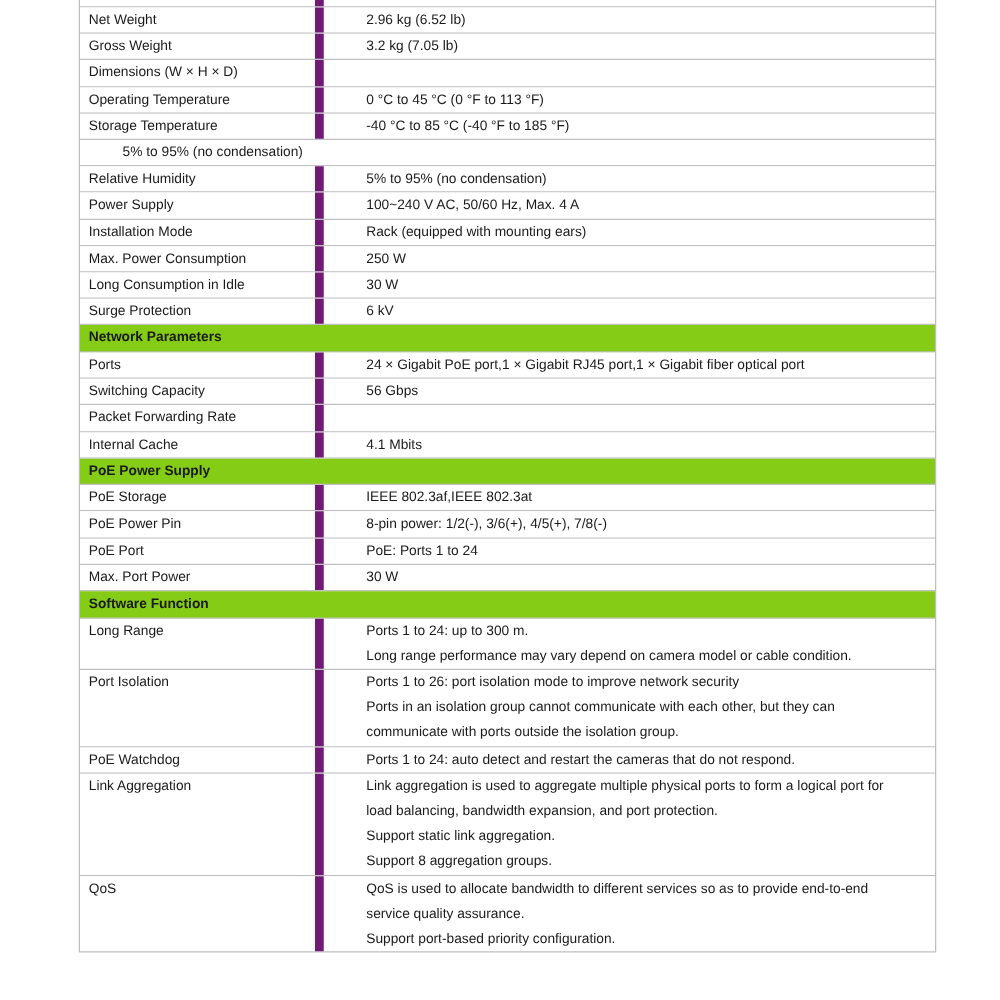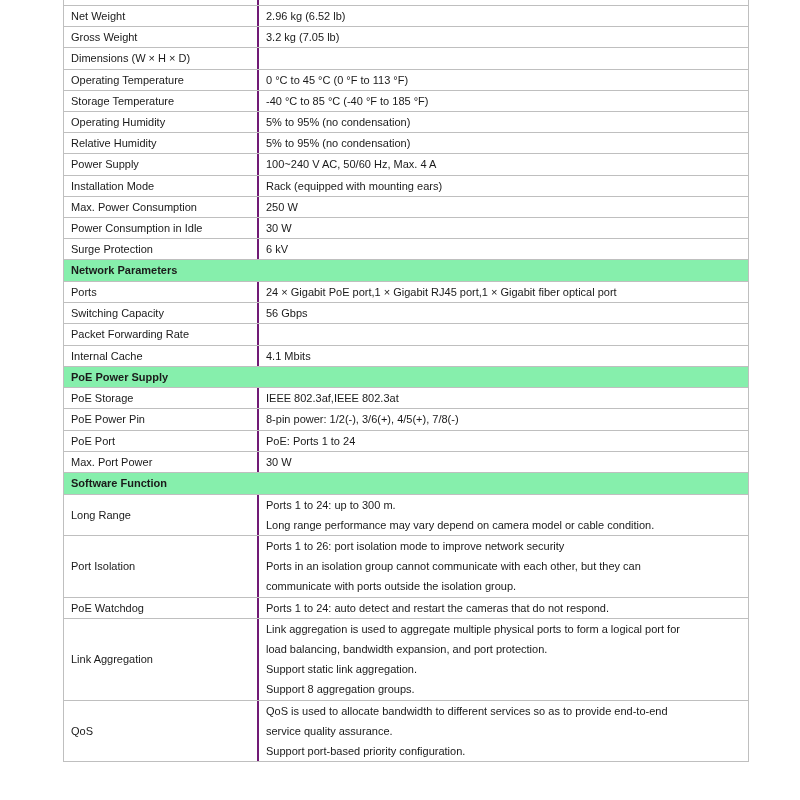--- a/index.html
+++ b/index.html
@@ -27,43 +27,44 @@
     border-bottom: 1px solid #bfbfbf;
     background: #ffffff;
   }
   .row.partial {
     height: 5px;
   }
   .cell.label-cell {
     width: 195px;
     min-width: 195px;
     box-sizing: border-box;
-    border-right: 2px solid #701a75;
+    border-right: 7px solid #701a75;
     padding-left: 7px;
     display: flex;
-    align-items: center;
+    align-items: flex-start;
   }
   .cell.value-cell {
     flex: 1;
     padding-left: 7px;
     display: flex;
     flex-direction: column;
     justify-content: flex-end;
     overflow: hidden;
+    margin-left: 27px;
   }
   .line {
     line-height: 20.2px;
     white-space: nowrap;
   }
   .label-text {
     line-height: 20.2px;
     white-space: nowrap;
   }
   .row.section {
-    background: #86efac;
+    background: #84cc16;
   }
   .section-cell {
     width: 100%;
     line-height: 20.5px;
     font-weight: bold;
     padding-left: 7px;
   }
 </style>
 </head>
 <body>
@@ -106,23 +107,20 @@
     </div>
     <div class="row">
       <div class="cell label-cell">
         <div class="label-text">Storage Temperature</div>
       </div>
       <div class="cell value-cell">
         <div class="line">-40 °C to 85 °C (-40 °F to 185 °F)</div>
       </div>
     </div>
     <div class="row">
-      <div class="cell label-cell">
-        <div class="label-text">Operating Humidity</div>
-      </div>
       <div class="cell value-cell">
         <div class="line">5% to 95% (no condensation)</div>
       </div>
     </div>
     <div class="row">
       <div class="cell label-cell">
         <div class="label-text">Relative Humidity</div>
       </div>
       <div class="cell value-cell">
         <div class="line">5% to 95% (no condensation)</div>
@@ -147,21 +145,21 @@
     <div class="row">
       <div class="cell label-cell">
         <div class="label-text">Max. Power Consumption</div>
       </div>
       <div class="cell value-cell">
         <div class="line">250 W</div>
       </div>
     </div>
     <div class="row">
       <div class="cell label-cell">
-        <div class="label-text">Power Consumption in Idle</div>
+        <div class="label-text">Long Consumption in Idle</div>
       </div>
       <div class="cell value-cell">
         <div class="line">30 W</div>
       </div>
     </div>
     <div class="row">
       <div class="cell label-cell">
         <div class="label-text">Surge Protection</div>
       </div>
       <div class="cell value-cell">

